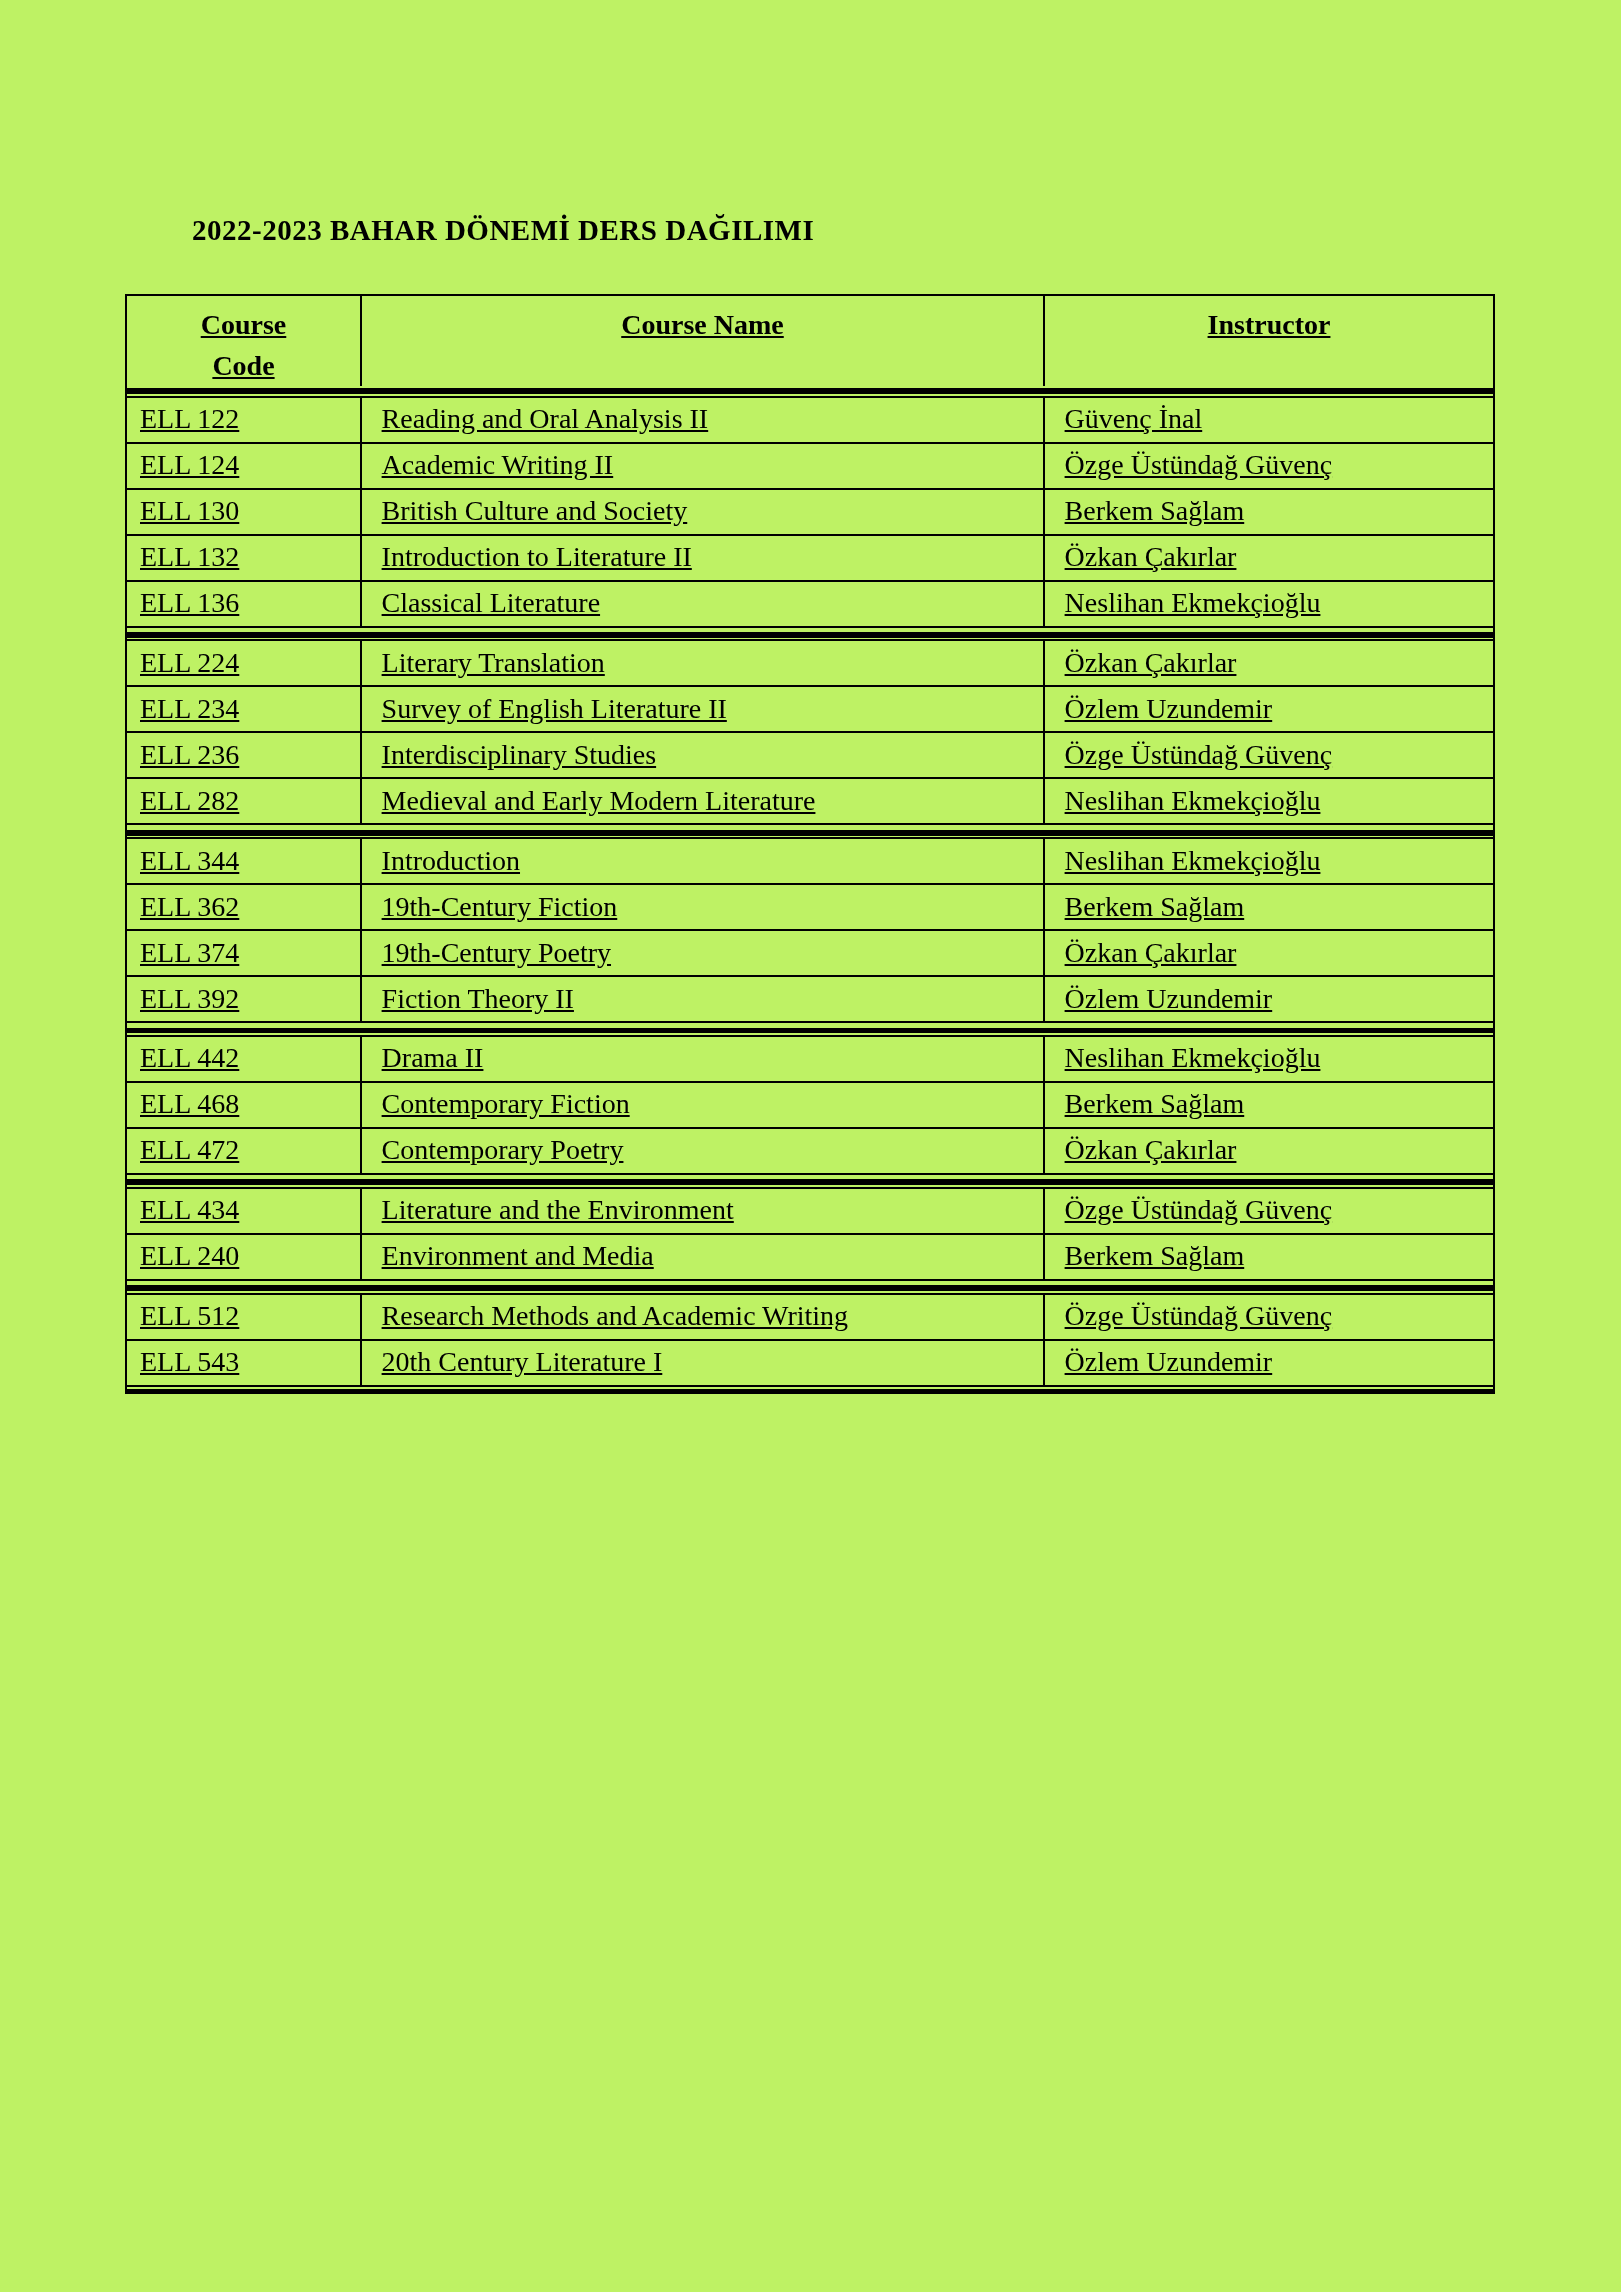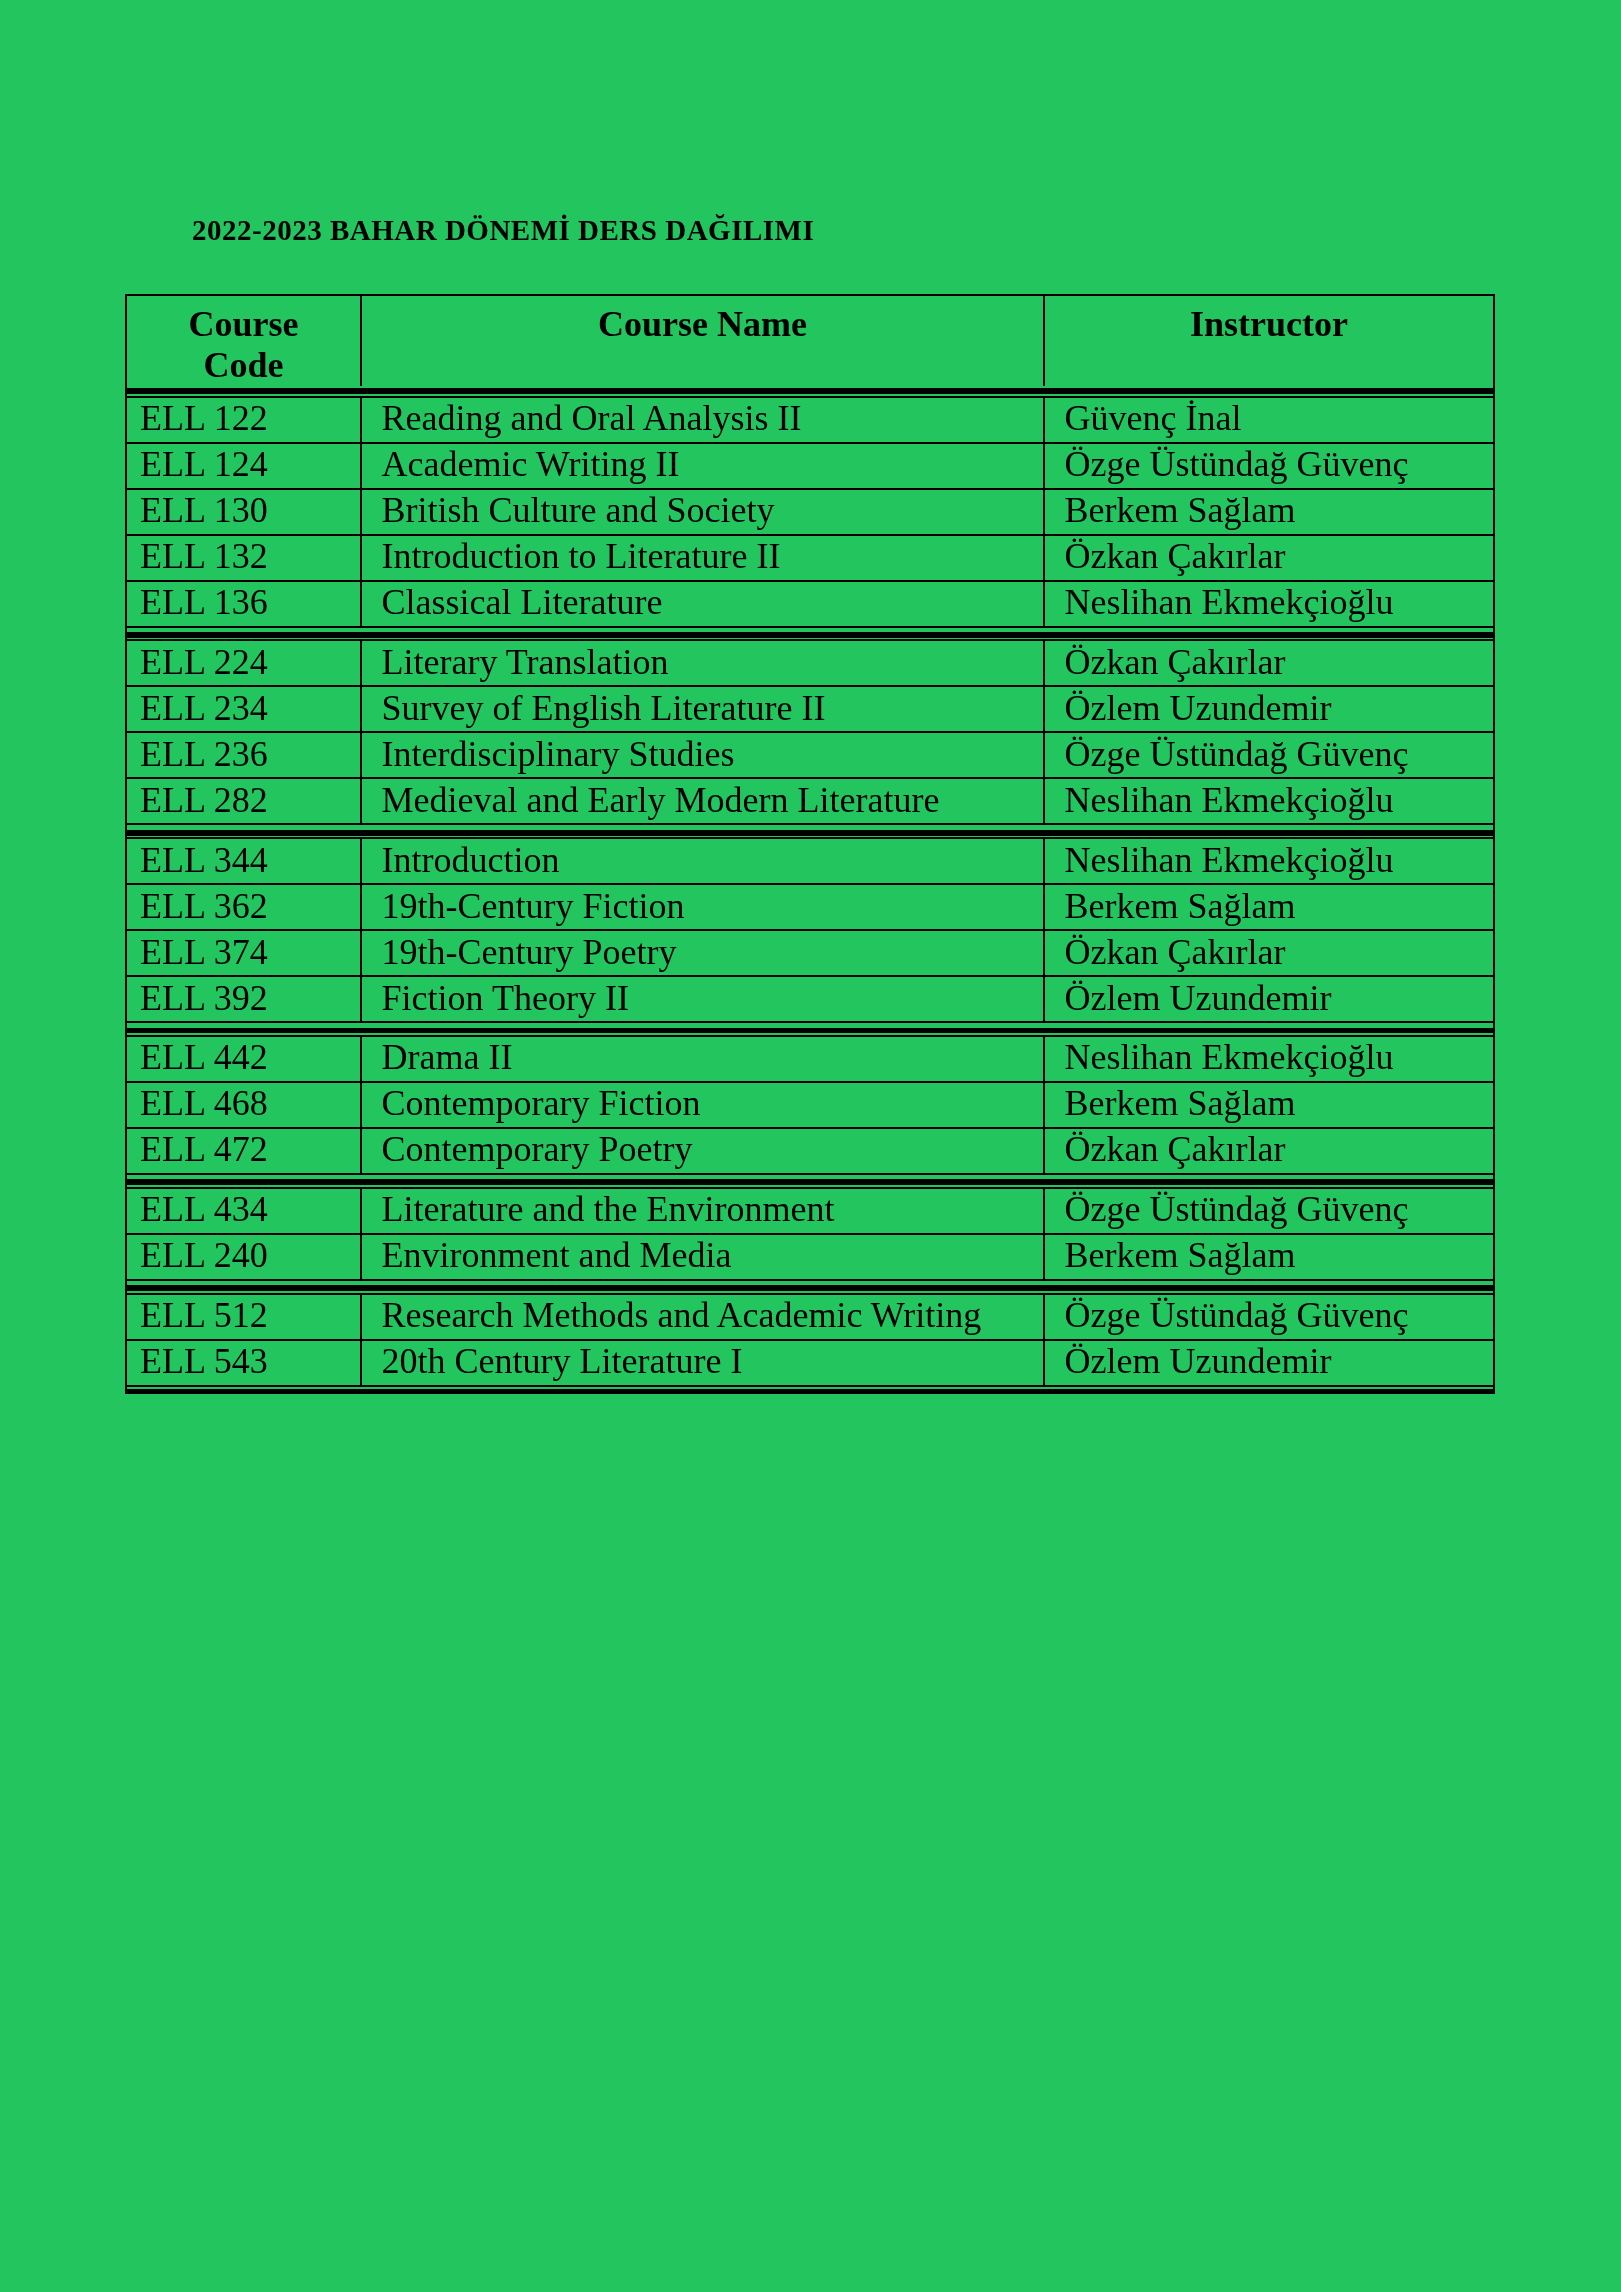--- a/index.html
+++ b/index.html
@@ -1,20 +1,20 @@
 <!DOCTYPE html>
 <html><head>
 <meta charset="utf-8">
 <style>
   html, body { margin: 0; padding: 0; background: #ffffff; }
   .page {
     position: relative;
     width: 1621px;
     height: 2293px;
-    background: #22c55e;
+    background: #bef264;
     font-family: "Liberation Serif", serif;
     color: #000000;
   }
   .doc-title {
     position: absolute;
     left: 192px;
     top: 214px;
     font-size: 29px;
     font-weight: bold;
     letter-spacing: 0.5px;
@@ -25,21 +25,22 @@
     left: 125px;
     top: 294px;
     width: 1366px;
     box-sizing: border-box;
     border-collapse: separate;
     border-spacing: 0;
     table-layout: fixed;
     border-top: 2px solid #000;
     border-left: 2.9px solid #000;
     border-right: 2.9px solid #000;
-    font-size: 36px;
+    font-size: 28px;
+    text-decoration: underline;
   }
   col.c1 { width: 235px; }
   col.c2 { width: 683px; }
   col.c3 { width: 448px; }
   th {
     font-weight: bold;
     text-align: center;
     vertical-align: top;
     padding: 7.8px 3.9px 0 3.9px;
     height: 86px;

